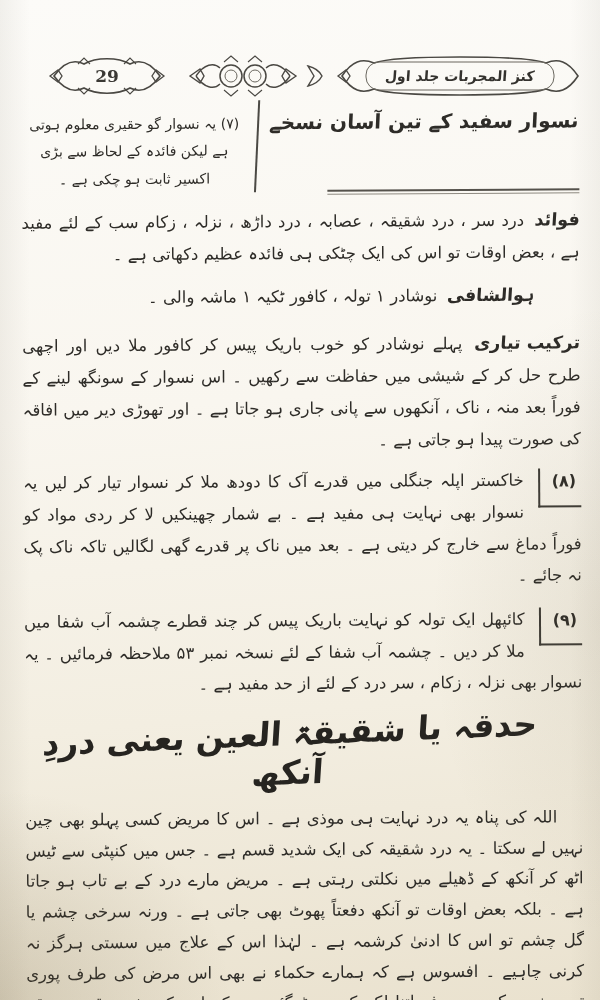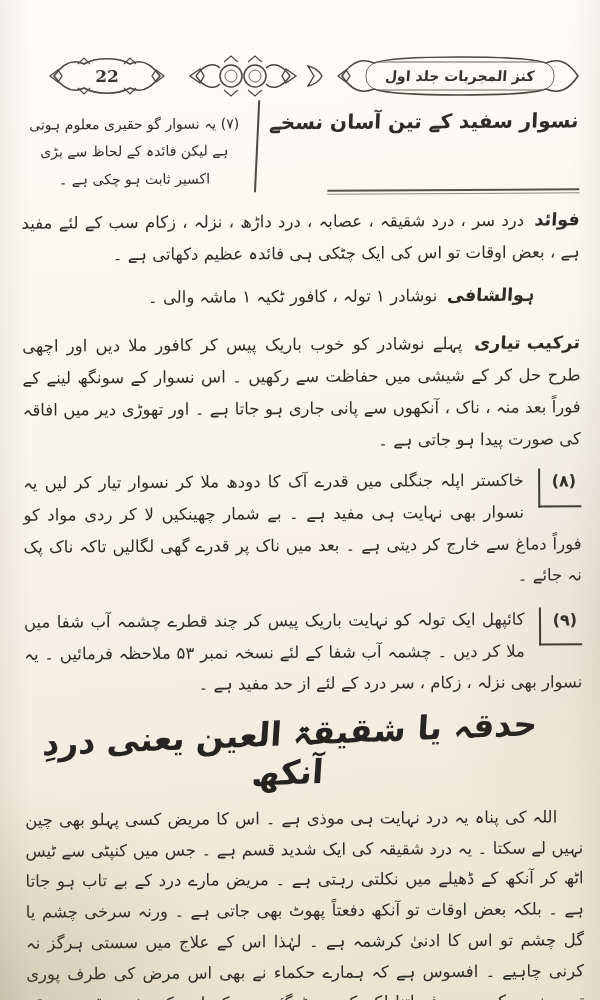--- a/index.html
+++ b/index.html
@@ -59,21 +59,21 @@
 <div class="page">
 
   <div class="header">
 
     <div class="cartouche ct-num">
       <svg viewBox="0 0 118 44" aria-hidden="true">
         <path d="M6,22 C16,8 26,5 36,10 C48,3 70,3 82,10 C92,5 102,8 112,22 C102,36 92,39 82,34 C70,41 48,41 36,34 C26,39 16,36 6,22 Z" fill="none" stroke="#4a4843" stroke-width="1.6"></path>
         <path d="M2,22 L10,16 L14,22 L10,28 Z M116,22 L108,16 L104,22 L108,28 Z" fill="none" stroke="#4a4843" stroke-width="1.3"></path>
         <path d="M30,10 L36,4 L42,10 M30,34 L36,40 L42,34 M76,10 L82,4 L88,10 M76,34 L82,40 L88,34" fill="none" stroke="#4a4843" stroke-width="1.1"></path>
       </svg>
-      <span class="ct-label num-text">22</span>
+      <span class="ct-label num-text">29</span>
     </div>
 
     <div class="ornament">
       <svg viewBox="0 0 150 44" aria-hidden="true">
         <circle cx="55" cy="22" r="11" fill="none" stroke="#4a4843" stroke-width="1.5"></circle>
         <circle cx="79" cy="22" r="11" fill="none" stroke="#4a4843" stroke-width="1.5"></circle>
         <circle cx="55" cy="22" r="6" fill="none" stroke="#6a675f" stroke-width="1"></circle>
         <circle cx="79" cy="22" r="6" fill="none" stroke="#6a675f" stroke-width="1"></circle>
         <path d="M20,22 C28,10 38,8 44,14 M20,22 C28,34 38,36 44,30 M14,22 L24,15 L28,22 L24,29 Z" fill="none" stroke="#4a4843" stroke-width="1.4"></path>
         <path d="M114,22 C106,10 96,8 90,14 M114,22 C106,34 96,36 90,30 M120,22 L110,15 L106,22 L110,29 Z" fill="none" stroke="#4a4843" stroke-width="1.4"></path>

